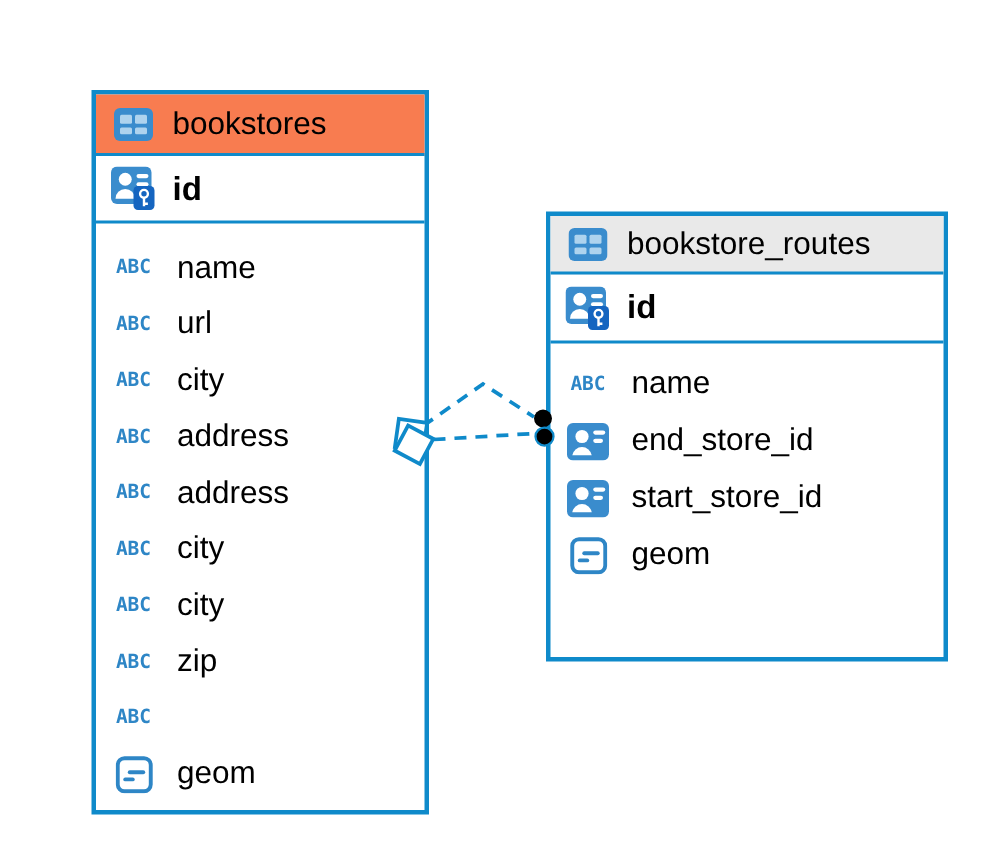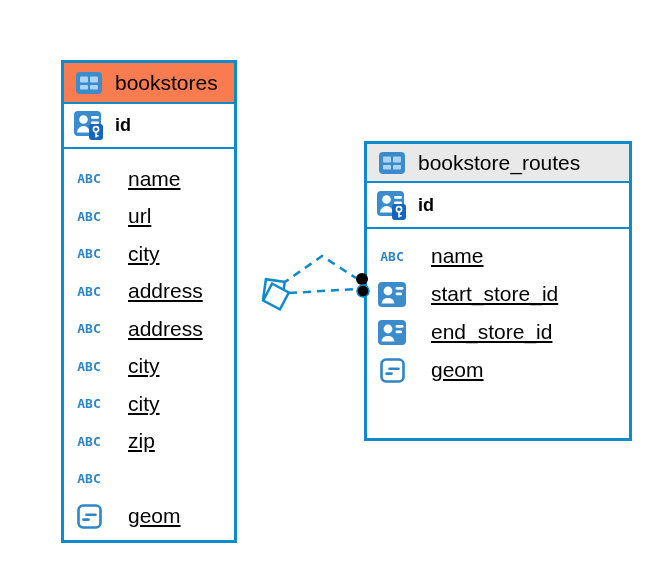--- a/index.html
+++ b/index.html
@@ -23,31 +23,31 @@
     display:flex;align-items:center;gap:9px;padding-left:8px;
     border-bottom:2px solid var(--blue);box-sizing:border-box;
   }
   .thead.orange{background:var(--orange);}
   .thead.gray{background:var(--gray);}
   .thead .tname{font-size:21px;color:#000;}
   .pk-row{
     display:flex;align-items:center;gap:9px;padding-left:8px;
     border-bottom:2px solid var(--blue);box-sizing:border-box;
   }
-  .pk-row .cname{font-size:18px;font-weight:bold;color:#000;}
+  .pk-row .cname{font-size:22px;font-weight:bold;color:#000;}
   .cols{box-sizing:border-box;}
-  .col-row{display:flex;align-items:center;gap:22px;padding-left:8px;}
-  .col-row .cname{font-size:21px;color:#000;text-decoration:underline;}
+  .col-row{display:flex;align-items:center;gap:12px;padding-left:8px;}
+  .col-row .cname{font-size:21px;color:#000;}
   .icon-cell{width:34px;min-width:34px;display:flex;justify-content:center;align-items:center;}
   .abc{
     font-family:"DejaVu Sans Mono",monospace;font-weight:bold;font-size:13px;
     letter-spacing:0px;color:var(--abc-blue);
   }
   
-  #tbl-bookstores{left:61px;top:60px;width:176px;height:483px;}
+  #tbl-bookstores{left:61px;top:60px;width:225px;height:483px;}
   #tbl-bookstores .thead{height:41px;}
   #tbl-bookstores .pk-row{height:45px;}
   #tbl-bookstores .cols{padding-top:11px;}
   #tbl-bookstores .col-row{height:37.5px;}
   
   #tbl-routes{left:364px;top:141px;width:268px;height:300px;}
   #tbl-routes .thead{height:39px;}
   #tbl-routes .pk-row{height:46px;}
   #tbl-routes .cols{padding-top:8px;}
   #tbl-routes .col-row{height:38px;}
@@ -171,33 +171,33 @@
     <div class="col-row">
       <span class="icon-cell">
         <svg width="28" height="25" viewBox="0 0 28 25">
           <rect x="0" y="0" width="28" height="25" rx="4" fill="#3a8ccd"></rect>
           <circle cx="10" cy="9" r="4.4" fill="#fff"></circle>
           <path d="M3.5 21.5 a6.6 6.6 0 0 1 13 0 z" fill="#fff"></path>
           <rect x="17.5" y="5" width="8" height="2.8" rx="1.4" fill="#fff"></rect>
           <rect x="17.5" y="10.5" width="6.5" height="2.8" rx="1.4" fill="#fff"></rect>
         </svg>
       </span>
-      <span class="cname">start_store_id</span>
+      <span class="cname">end_store_id</span>
     </div>
     <div class="col-row">
       <span class="icon-cell">
         <svg width="28" height="25" viewBox="0 0 28 25">
           <rect x="0" y="0" width="28" height="25" rx="4" fill="#3a8ccd"></rect>
           <circle cx="10" cy="9" r="4.4" fill="#fff"></circle>
           <path d="M3.5 21.5 a6.6 6.6 0 0 1 13 0 z" fill="#fff"></path>
           <rect x="17.5" y="5" width="8" height="2.8" rx="1.4" fill="#fff"></rect>
           <rect x="17.5" y="10.5" width="6.5" height="2.8" rx="1.4" fill="#fff"></rect>
         </svg>
       </span>
-      <span class="cname">end_store_id</span>
+      <span class="cname">start_store_id</span>
     </div>
     <div class="col-row">
       <span class="icon-cell">
         <svg width="25" height="25" viewBox="0 0 25 25">
           <rect x="1.5" y="1.5" width="22" height="22" rx="4.5" fill="none" stroke="#2e86c6" stroke-width="2.6"></rect>
           <line x1="9.5" y1="10.8" x2="18.5" y2="10.8" stroke="#2e86c6" stroke-width="2.6" stroke-linecap="round"></line>
           <line x1="6.5" y1="15.6" x2="11.5" y2="15.6" stroke="#2e86c6" stroke-width="2.6" stroke-linecap="round"></line>
         </svg>
       </span>
       <span class="cname">geom</span>

